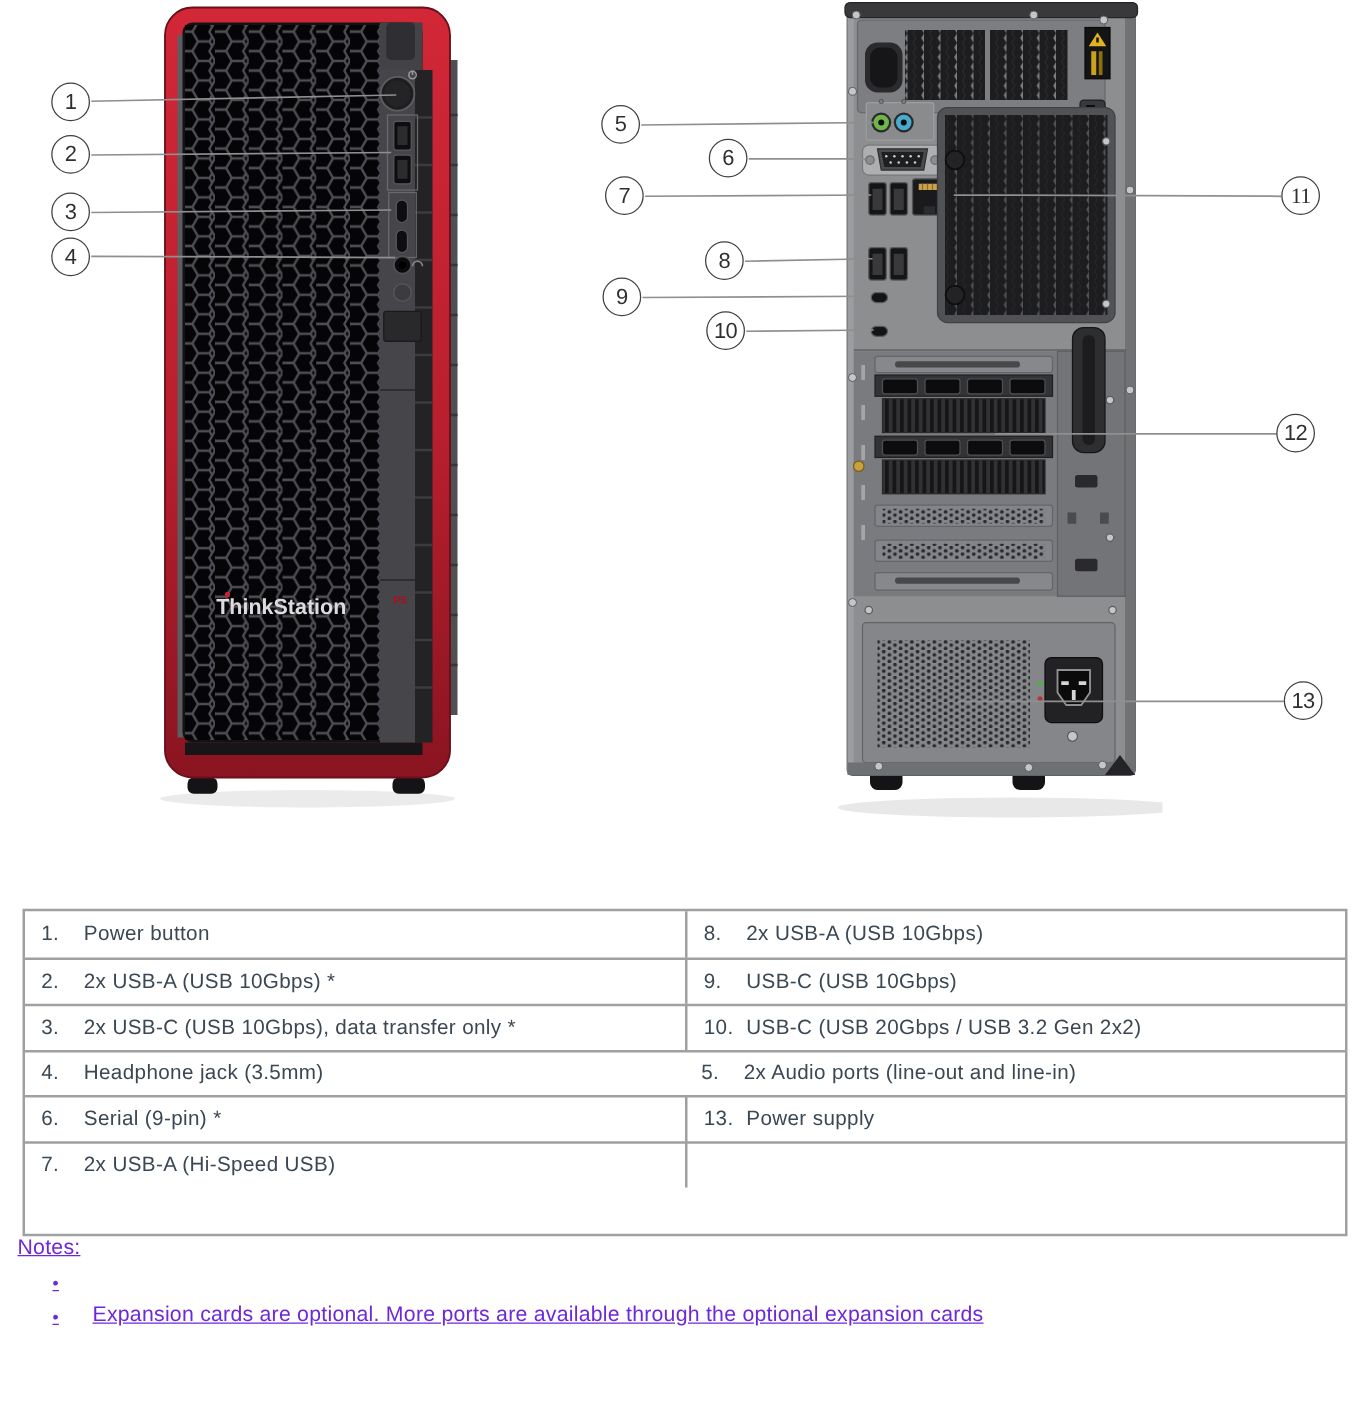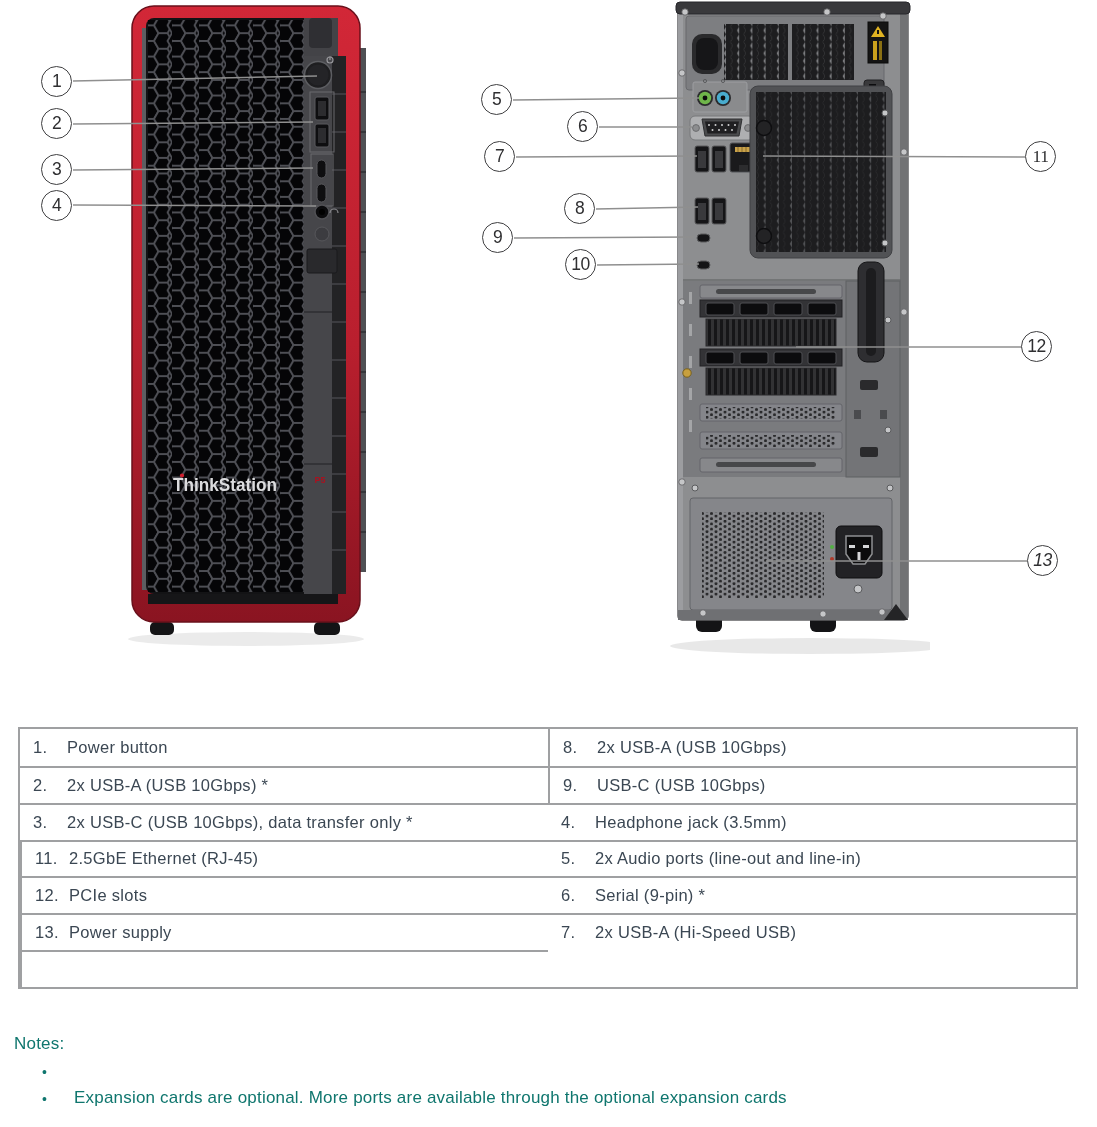--- a/index.html
+++ b/index.html
@@ -28,21 +28,21 @@
   }
   .cell {
     display:flex; align-items:center; padding-left:13px;
     border-top:2px solid #9fa0a2; box-sizing:border-box;
     font-size:16.5px; letter-spacing:0.3px; color:#3b4753; white-space:nowrap;
   }
   .cell:nth-child(-n+2) { border-top:none; }
   .cell.right { border-left:2px solid #9fa0a2; }
   .cell .num { width:34px; flex:none; }
 
-  .notes { position:absolute; left:14px; top:1034px; font-size:17px; color:#0f766e; letter-spacing:0.2px; }
+  .notes { position:absolute; left:14px; top:988px; font-size:17px; color:#6d28d9; letter-spacing:0.2px;text-decoration:underline; }
   .notes-title { margin-bottom:7px; }
   .note-row { display:flex; margin-top:5px; }
   .note-bullet { width:10px; margin-left:28px; margin-right:22px; font-size:14px; line-height:22px; }
 </style>
 </head>
 <body>
 
 <div class="canvas">
 
   <svg id="front-tower" class="tower" width="250" height="650" viewBox="0 0 250 650">
@@ -385,21 +385,21 @@
   <div class="callout" style="left:41px;  top:154px;">3</div>
   <div class="callout" style="left:41px;  top:190px;">4</div>
   <div class="callout" style="left:481px; top:84px;">5</div>
   <div class="callout" style="left:567px; top:111px;">6</div>
   <div class="callout" style="left:484px; top:141px;">7</div>
   <div class="callout" style="left:564px; top:193px;">8</div>
   <div class="callout" style="left:482px; top:222px;">9</div>
   <div class="callout" style="left:565px; top:249px;">10</div>
   <div class="callout" style="left:1025px;top:141px;font-family:Liberation Serif, serif;">11</div>
   <div class="callout" style="left:1021px;top:331px;">12</div>
-  <div class="callout" style="left:1027px;top:545px;font-style:italic;">13</div>
+  <div class="callout" style="left:1027px;top:545px;">13</div>
 
   <div class="spec-table">
     <div class="cell left">
         <span class="num">1.</span>
         <span class="txt">Power button</span>
       </div>
     <div class="cell right">
         <span class="num">8.</span>
         <span class="txt">2x USB-A (USB 10Gbps)</span>
       </div>
@@ -408,35 +408,31 @@
         <span class="txt">2x USB-A (USB 10Gbps) *</span>
       </div>
     <div class="cell right">
         <span class="num">9.</span>
         <span class="txt">USB-C (USB 10Gbps)</span>
       </div>
     <div class="cell left">
         <span class="num">3.</span>
         <span class="txt">2x USB-C (USB 10Gbps), data transfer only *</span>
       </div>
+    <div class="cell right">
+        <span class="num">10.</span>
+        <span class="txt">USB-C (USB 20Gbps / USB 3.2 Gen 2x2)</span>
+      </div>
     <div class="cell left">
         <span class="num">4.</span>
         <span class="txt">Headphone jack (3.5mm)</span>
       </div>
-    <div class="cell right">
-        <span class="num">11.</span>
-        <span class="txt">2.5GbE Ethernet (RJ-45)</span>
-      </div>
     <div class="cell left">
         <span class="num">5.</span>
         <span class="txt">2x Audio ports (line-out and line-in)</span>
-      </div>
-    <div class="cell right">
-        <span class="num">12.</span>
-        <span class="txt">PCIe slots</span>
       </div>
     <div class="cell left">
         <span class="num">6.</span>
         <span class="txt">Serial (9-pin) *</span>
       </div>
     <div class="cell right">
         <span class="num">13.</span>
         <span class="txt">Power supply</span>
       </div>
     <div class="cell left">

